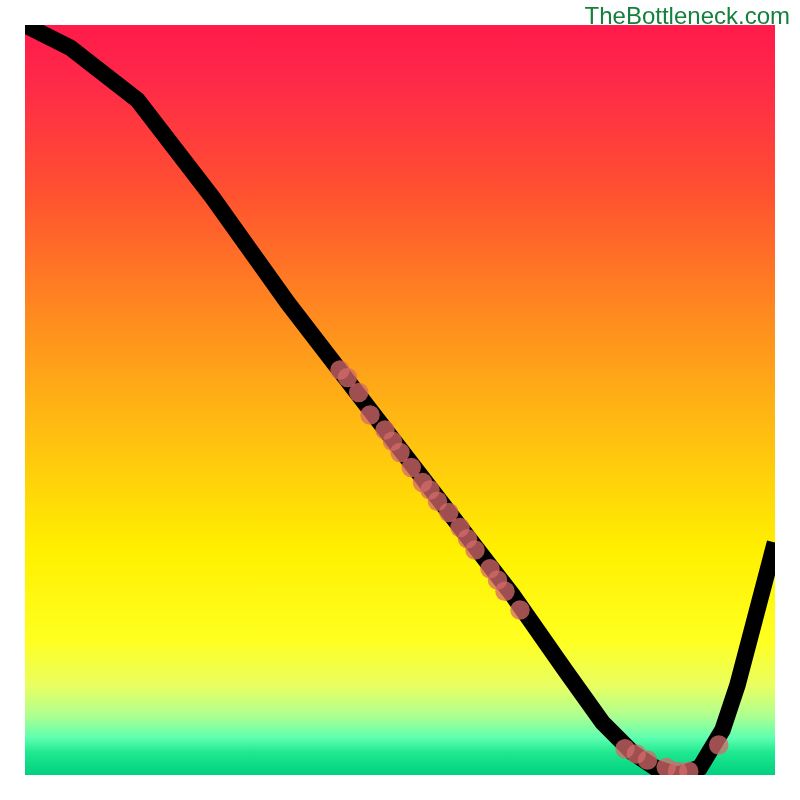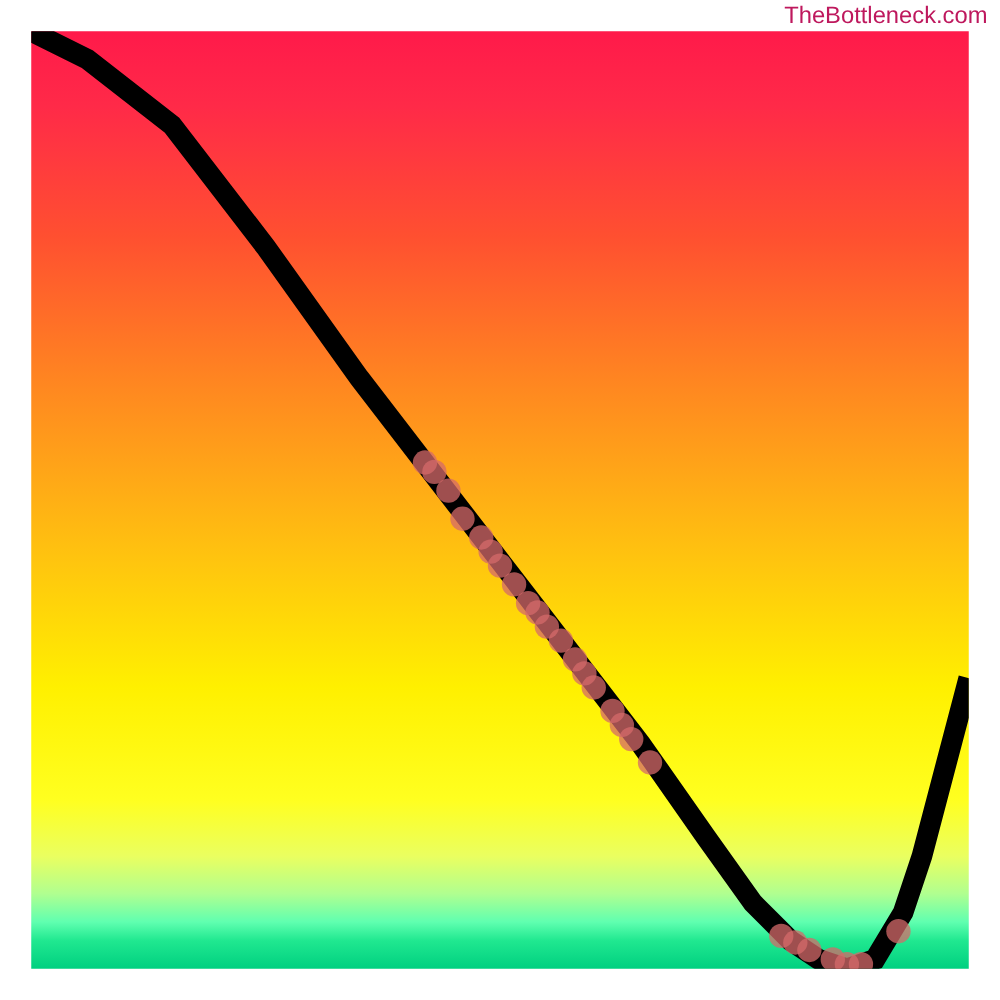--- a/index.html
+++ b/index.html
@@ -8,22 +8,22 @@
     width: 800px;
     height: 800px;
     background: #ffffff;
     font-family: Arial, Helvetica, sans-serif;
     position: relative;
   }
   .watermark {
     position: absolute;
     top: 2px;
     right: 10px;
-    font-size: 19px;
-    color: #be185d;
+    font-size: 24px;
+    color: #15803d;
     z-index: 20;
     font-weight: 500;
   }
   .plot-area {
     position: absolute;
     left: 25px;
     top: 25px;
     width: 750px;
     height: 750px;
   }

